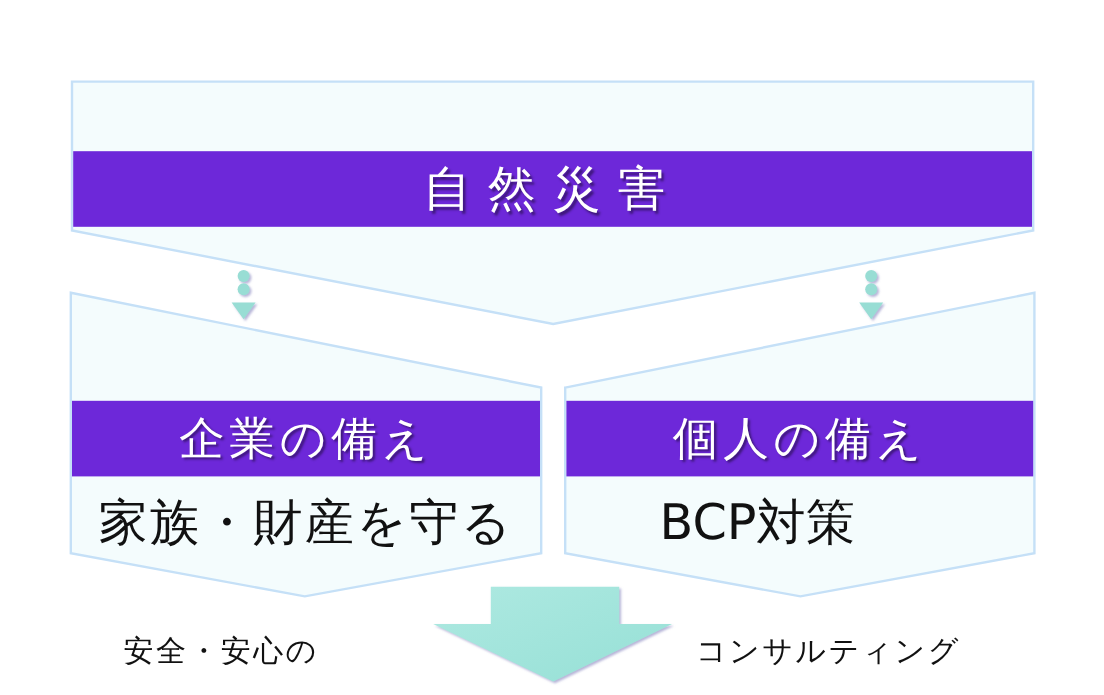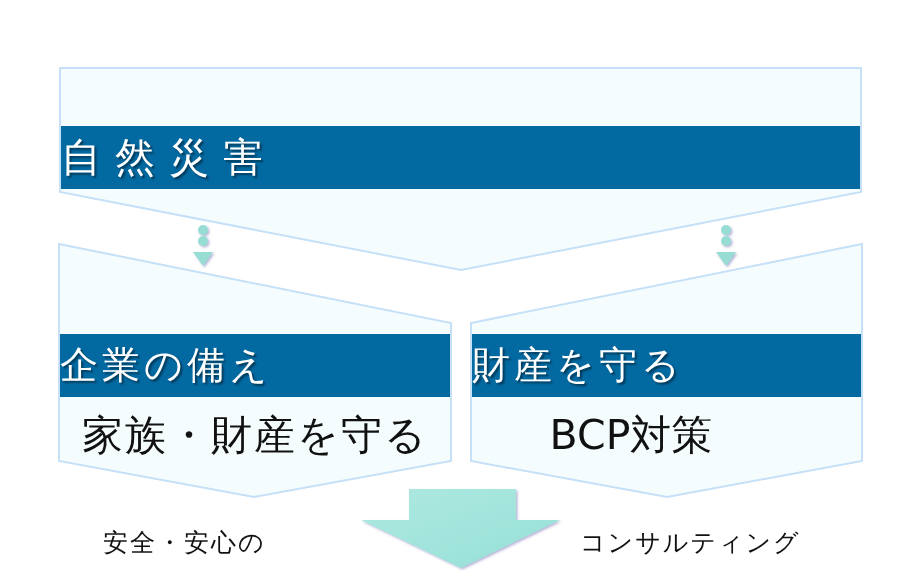--- a/index.html
+++ b/index.html
@@ -1,20 +1,20 @@
 <!DOCTYPE html>
 <html><head>
 <meta charset="utf-8">
 <style>
   html, body { margin:0; padding:0; background:#ffffff; }
   body { width:920px; height:579px; position:relative; overflow:hidden;
          font-family:"DejaVu Sans", sans-serif; }
   svg.shapes { position:absolute; left:0; top:0; }
-  .band { position:absolute; background:#0369a1; color:#ffffff;
-          display:flex; align-items:center; 
+  .band { position:absolute; background:#6d28d9; color:#ffffff;
+          display:flex; align-items:center; justify-content:center;
           text-shadow: 2px 2px 2px rgba(0,0,0,0.45); }
   .band-top { left:61px; top:126px; width:799px; height:63px;
               font-size:40px; letter-spacing:14px; }
   .band-left { left:60px; top:334px; width:390px; height:63px;
                font-size:38px; letter-spacing:4px; }
   .band-right { left:472px; top:334px; width:389px; height:63px;
                 font-size:38px; letter-spacing:4px; }
   .sub { position:absolute; color:#111111; font-size:41px;
          display:flex; align-items:center; justify-content:center; }
   .sub-left { left:60px; top:410px; width:390px; height:50px; letter-spacing:2px; }
@@ -61,18 +61,18 @@
 <div class="band band-top">
   <span>自然災害</span>
 </div>
 
 <div class="band band-left">
   <span>企業の備え</span>
 </div>
 <div class="sub sub-left">家族・財産を守る</div>
 
 <div class="band band-right">
-  <span>財産を守る</span>
+  <span>個人の備え</span>
 </div>
 <div class="sub sub-right">BCP対策</div>
 
 <div class="caption cap-left">安全・安心の</div>
 <div class="caption cap-right">コンサルティング</div>
 
 </body></html>

